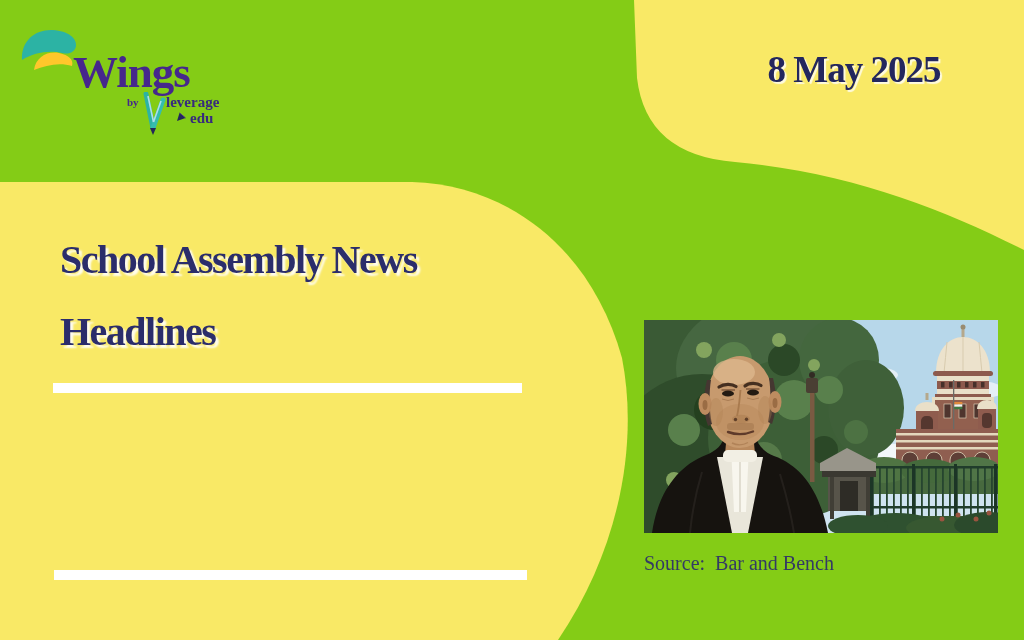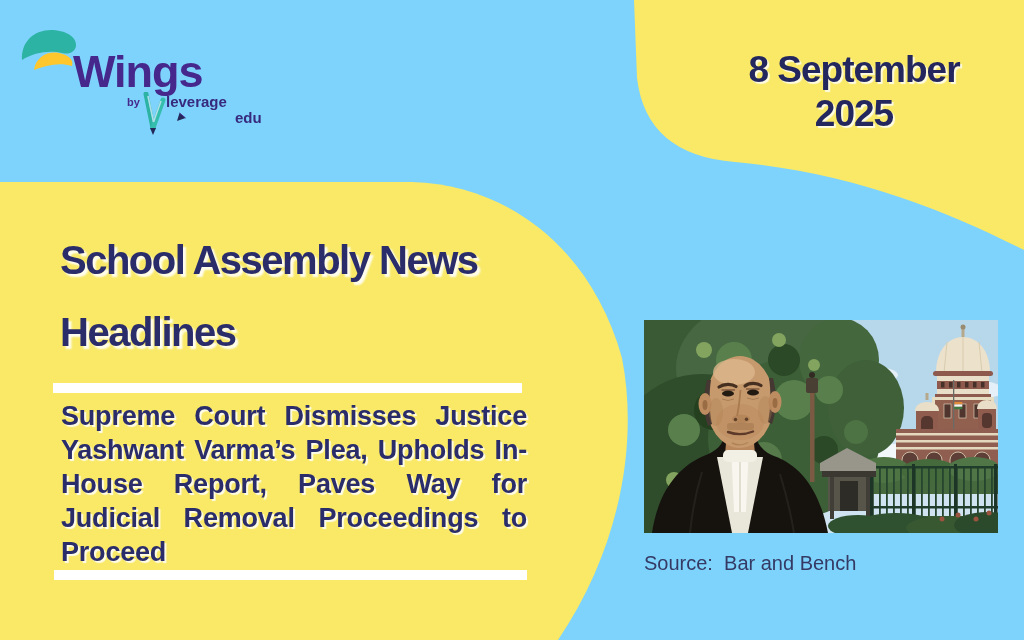--- a/index.html
+++ b/index.html
@@ -1,28 +1,28 @@
 <!DOCTYPE html>
 <html><head>
 <meta charset="utf-8">
 <style>
   html,body{margin:0;padding:0;background:#ffffff;}
-  .canvas{position:relative;width:1024px;height:640px;overflow:hidden;background:#7dd3fc;
-          font-family:Liberation Sans, sans-serif;}
+  .canvas{position:relative;width:1024px;height:640px;overflow:hidden;background:#84cc16;
+          font-family:Liberation Serif, serif;}
   .bg{position:absolute;left:0;top:0;width:1024px;height:640px;}
 
   
   .brand{position:absolute;left:0;top:0;width:300px;height:160px;}
   .swoosh{position:absolute;left:20px;top:26px;width:62px;height:48px;}
   .wordmark{position:absolute;left:73px;top:50px;font-size:45px;font-weight:700;
             letter-spacing:-1px;color:#46278c;line-height:44px;}
   .byline{position:absolute;left:127px;top:96px;font-size:11px;font-weight:700;color:#46278c;}
   .lev-icon{position:absolute;left:142px;top:92px;width:24px;height:44px;}
   .lev-text{position:absolute;left:166px;top:94px;color:#372a7e;font-weight:700;font-size:15px;line-height:16px;}
-  .lev-edu-row{display:flex;align-items:flex-start;margin-left:10px;gap:45px;}
+  .lev-edu-row{display:flex;align-items:flex-start;margin-left:10px;}
   .lev-edu-row svg{margin-right:2px;}
 
   
   .date{position:absolute;left:714px;top:48px;width:280px;text-align:center;
         font-size:37px;font-weight:700;letter-spacing:-1px;color:#23275e;line-height:44px;
         text-shadow:2px 2px 1px rgba(255,255,255,0.8);}
 
   
   .title{position:absolute;left:60px;top:224px;width:480px;margin:0;
          font-size:40px;font-weight:700;letter-spacing:-1.5px;line-height:72px;
@@ -70,25 +70,24 @@
       <div class="lev-edu-row">
         <svg width="12" height="12" viewBox="0 0 12 12">
           <polygon points="1,11 3.5,3 9.5,8" fill="#232859"></polygon>
           <line x1="3.5" y1="3" x2="9.5" y2="8" stroke="#46278c" stroke-width="1"></line>
         </svg>
         <span>edu</span>
       </div>
     </div>
   </header>
 
-  <div class="date">8 September 2025</div>
+  <div class="date">8 May 2025</div>
 
   <h1 class="title">School Assembly News Headlines</h1>
   <div class="bar bar-top"></div>
-  <p class="headline">Supreme Court Dismisses Justice Yashwant Varma’s Plea, Upholds In-House Report, Paves Way for Judicial Removal Proceedings to Proceed</p>
   <div class="bar bar-bottom"></div>
 
   <figure class="photo">
     <svg viewBox="0 0 354 213">
       <g>
         <rect x="0" y="0" width="354" height="213" fill="#b7d7ea"></rect>
         <rect x="0" y="118" width="354" height="95" fill="#cfe3f0"></rect>
         <ellipse cx="252" cy="138" rx="48" ry="14" fill="#f2f7fa"></ellipse>
         <ellipse cx="305" cy="148" rx="42" ry="12" fill="#eef5f9"></ellipse>
         <ellipse cx="230" cy="55" rx="24" ry="8" fill="#e8f1f7" opacity="0.9"></ellipse>

